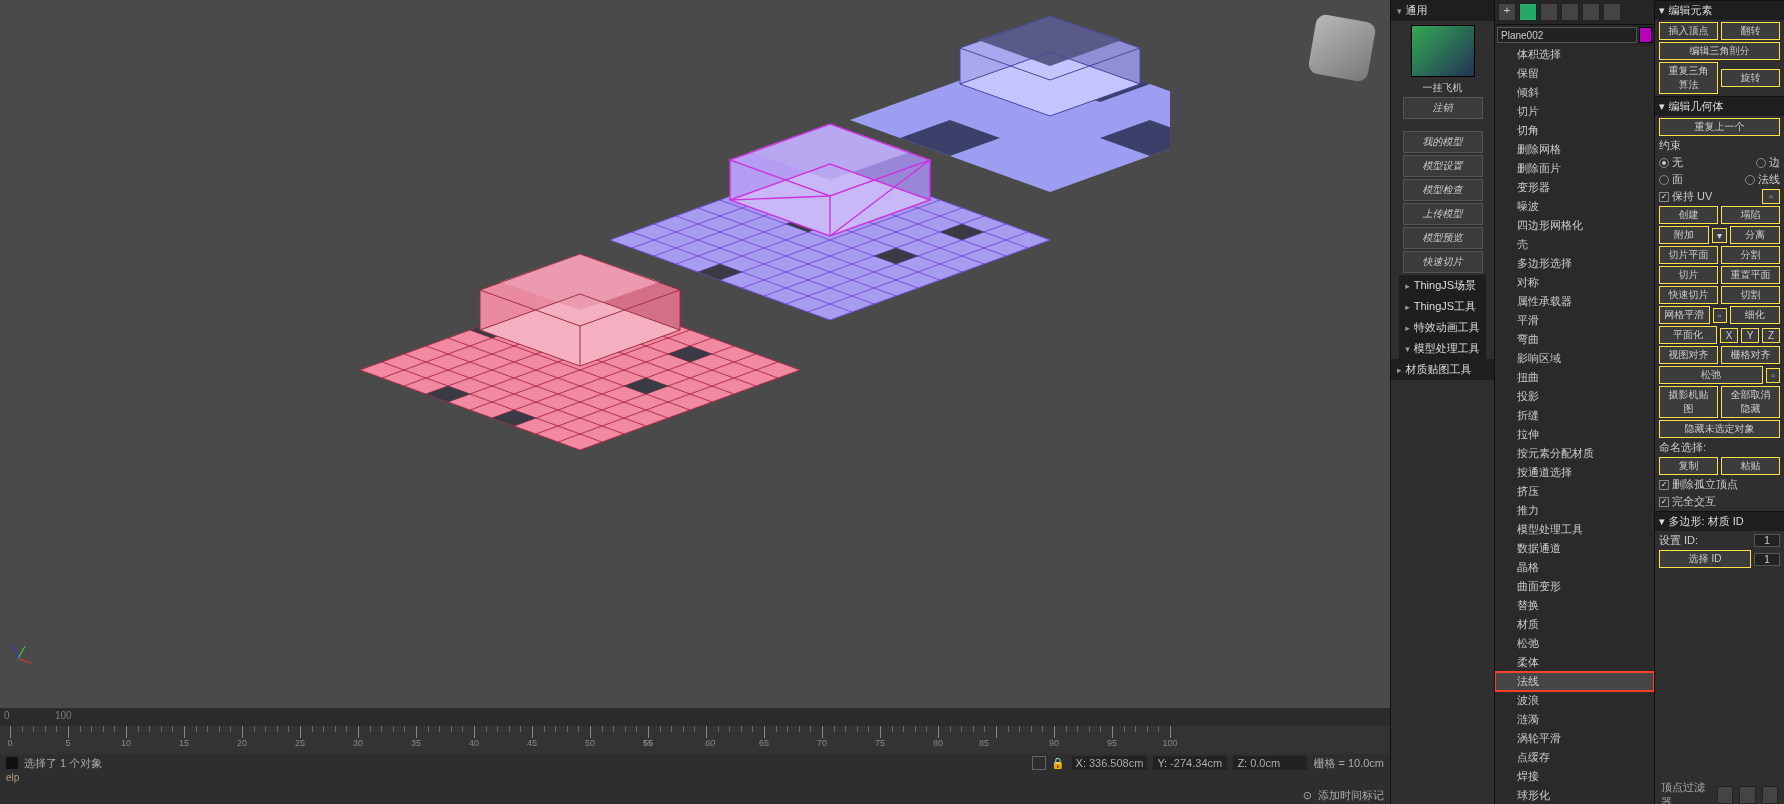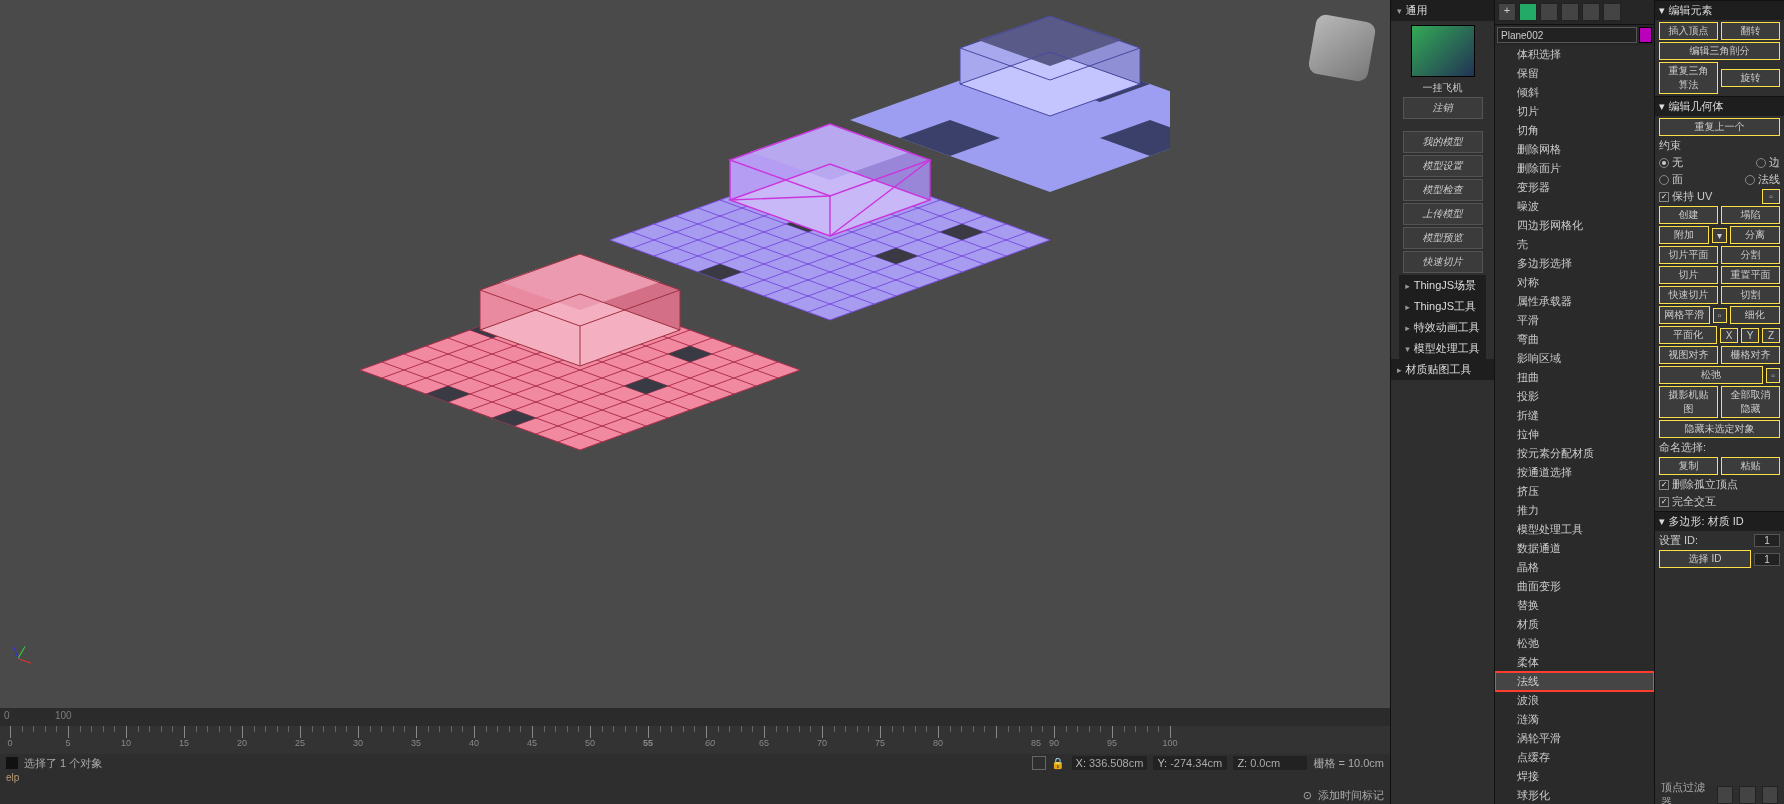--- a/index.html
+++ b/index.html
@@ -312,21 +312,21 @@
       <div class="tick" style="left: 903.2px;"></div>
       <div class="tick" style="left: 914.8px;"></div>
       <div class="tick" style="left: 926.4px;"></div>
       <div class="tick tick-long" style="left: 938px;"></div>
       <div class="tick-label" style="left: 938px;">80</div>
       <div class="tick" style="left: 949.6px;"></div>
       <div class="tick" style="left: 961.2px;"></div>
       <div class="tick" style="left: 972.8px;"></div>
       <div class="tick" style="left: 984.4px;"></div>
       <div class="tick tick-long" style="left: 996px;"></div>
-      <div class="tick-label" style="left: 1036px;">85</div>
+      <div class="tick-label" style="left: 984px;">85</div>
       <div class="tick" style="left: 1007.6px;"></div>
       <div class="tick" style="left: 1019.2px;"></div>
       <div class="tick" style="left: 1030.8px;"></div>
       <div class="tick" style="left: 1042.4px;"></div>
       <div class="tick tick-long" style="left: 1054px;"></div>
       <div class="tick-label" style="left: 1054px;">90</div>
       <div class="tick" style="left: 1065.6px;"></div>
       <div class="tick" style="left: 1077.2px;"></div>
       <div class="tick" style="left: 1088.8px;"></div>
       <div class="tick" style="left: 1100.4px;"></div>

